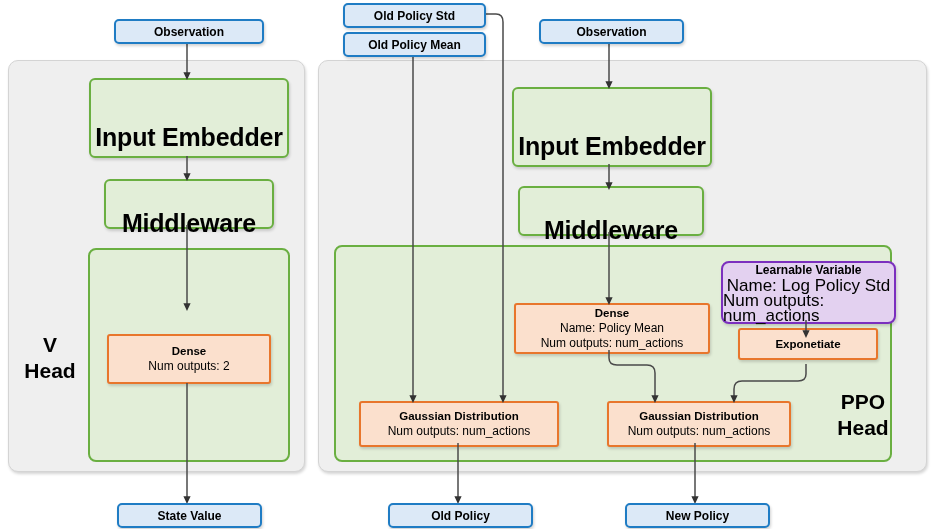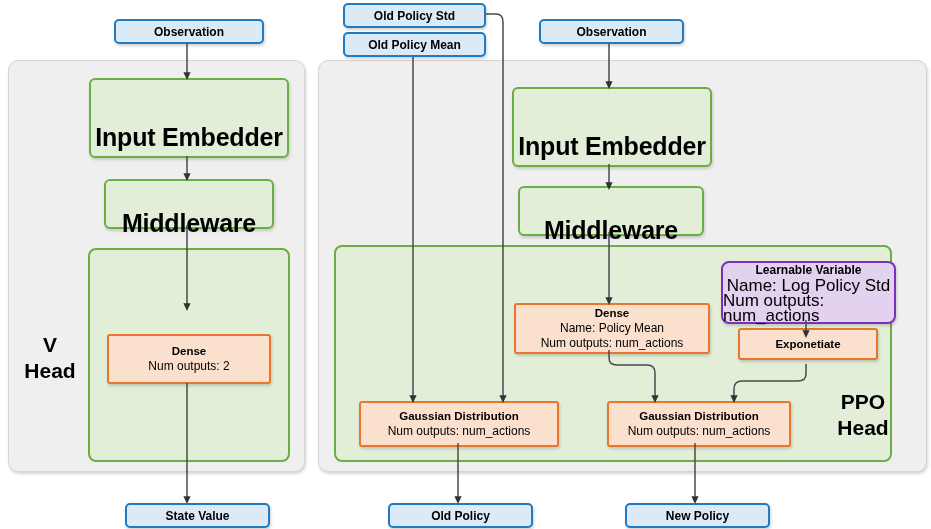--- a/index.html
+++ b/index.html
@@ -182,21 +182,21 @@
   </div>
 
   <div class="node-blue" style="left:343px;top:3px;width:139px;height:21px;">
     <span>Old Policy Std</span>
   </div>
 
   <div class="node-blue" style="left:539px;top:19px;width:141px;height:21px;">
     <span>Observation</span>
   </div>
 
-  <div class="node-blue" style="left:125px;top:503px;width:141px;height:21px;">
+  <div class="node-blue" style="left:117px;top:503px;width:141px;height:21px;">
     <span>State Value</span>
   </div>
 
   <div class="node-blue" style="left:388px;top:503px;width:141px;height:21px;">
     <span>Old Policy</span>
   </div>
 
   <div class="node-blue" style="left:625px;top:503px;width:141px;height:21px;">
     <span>New Policy</span>
   </div>

